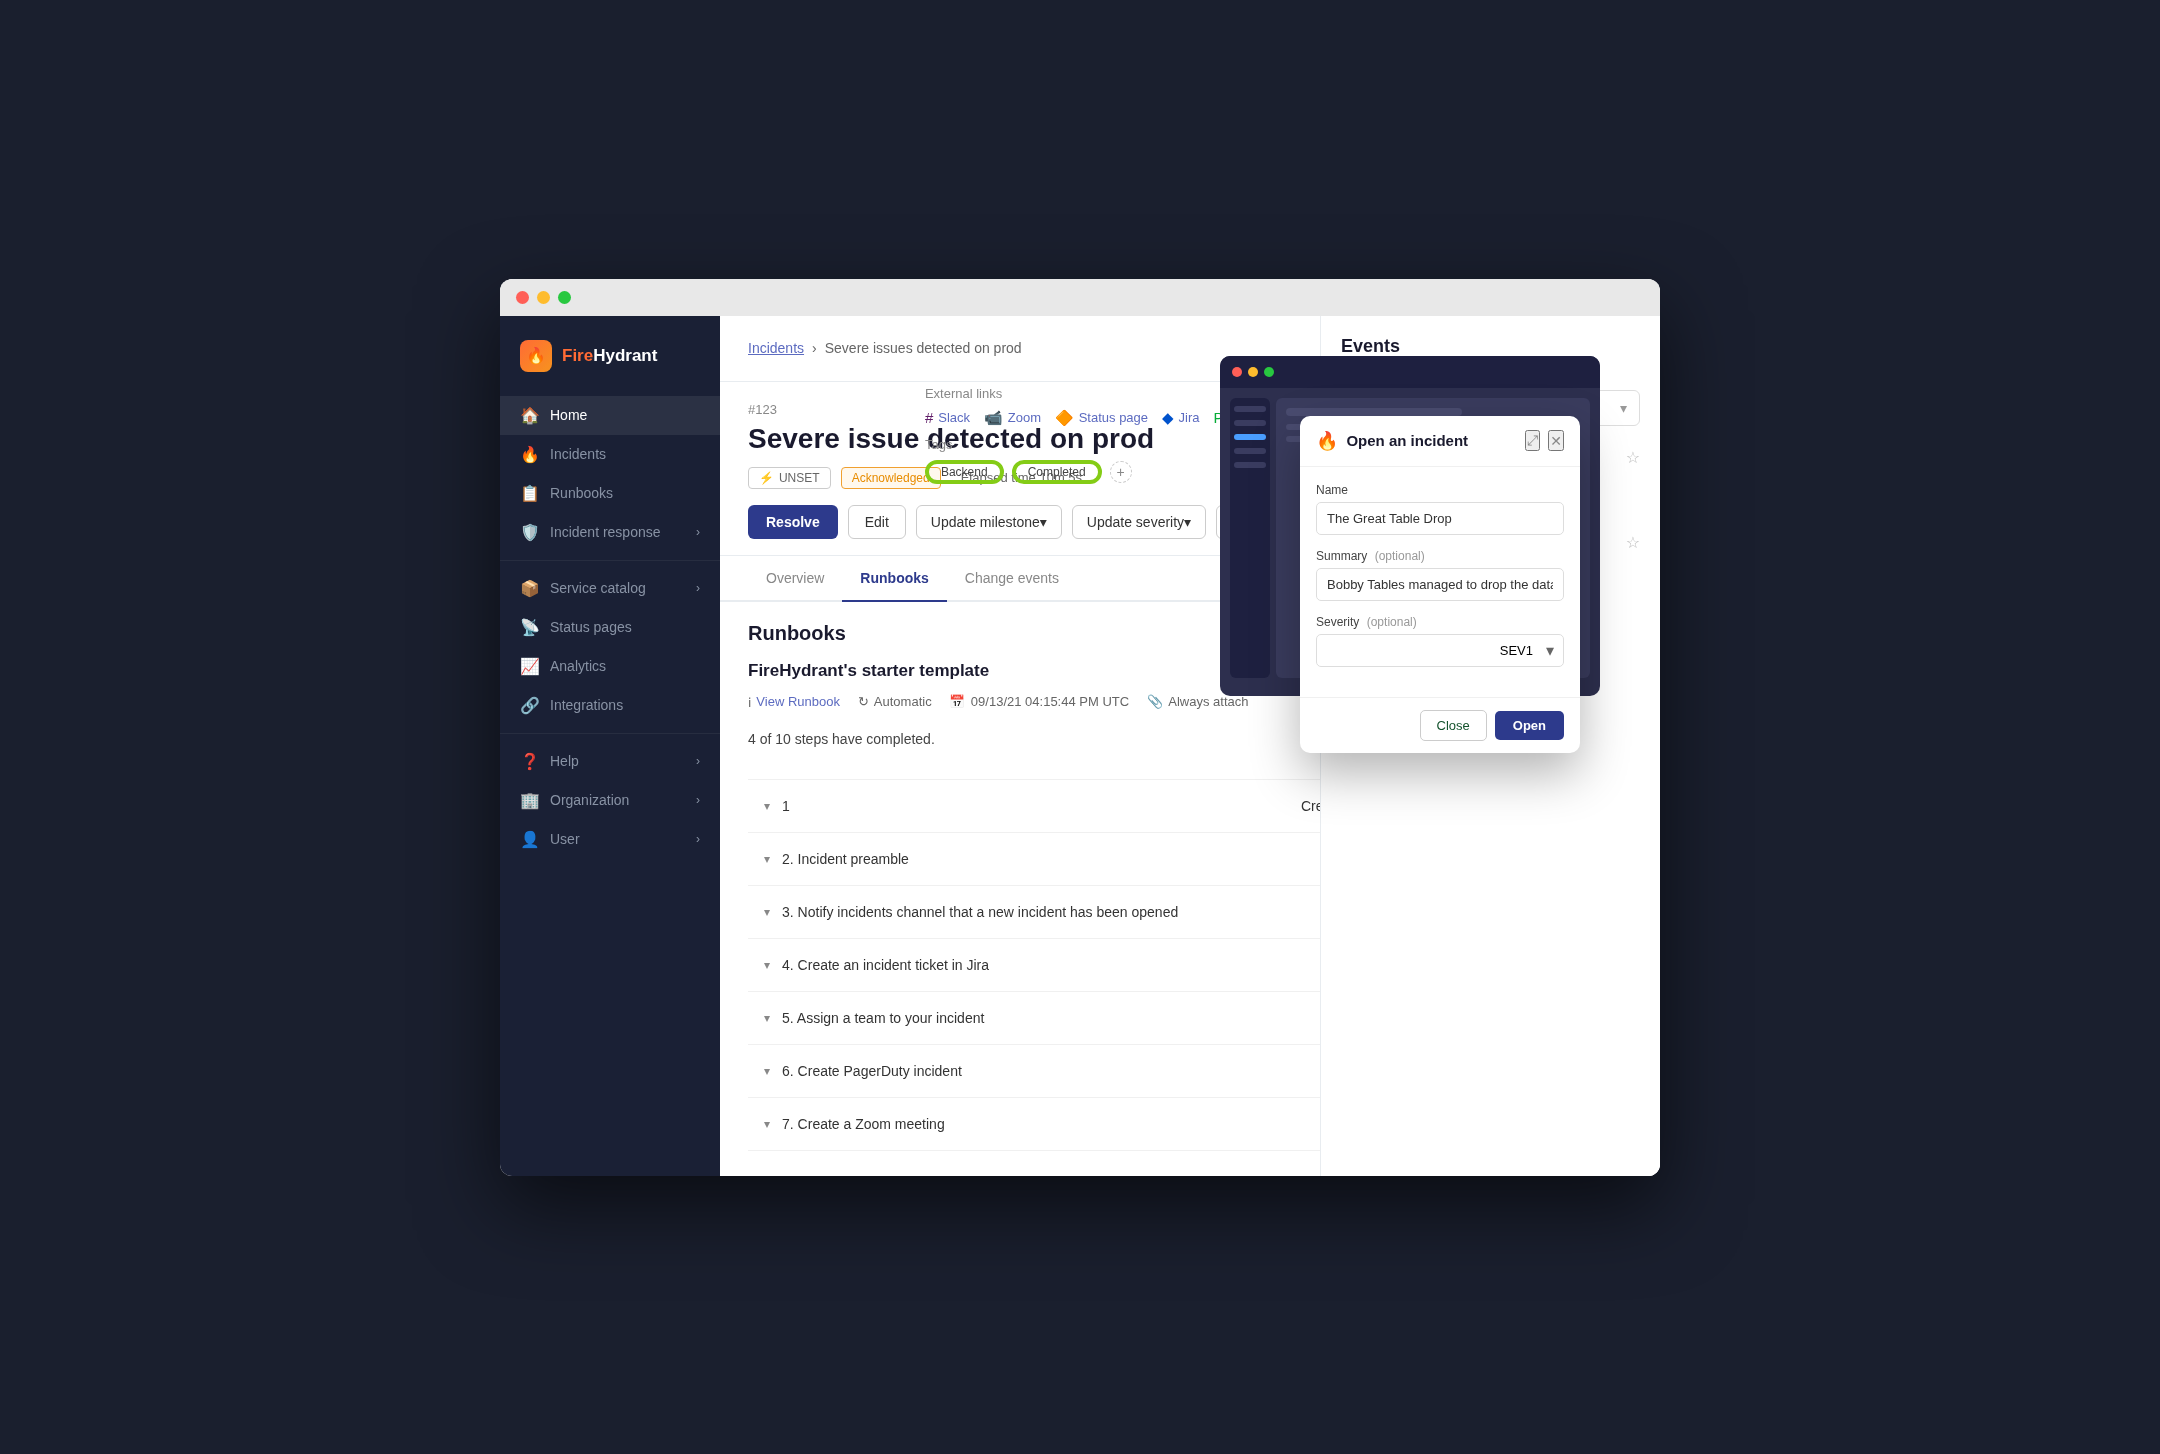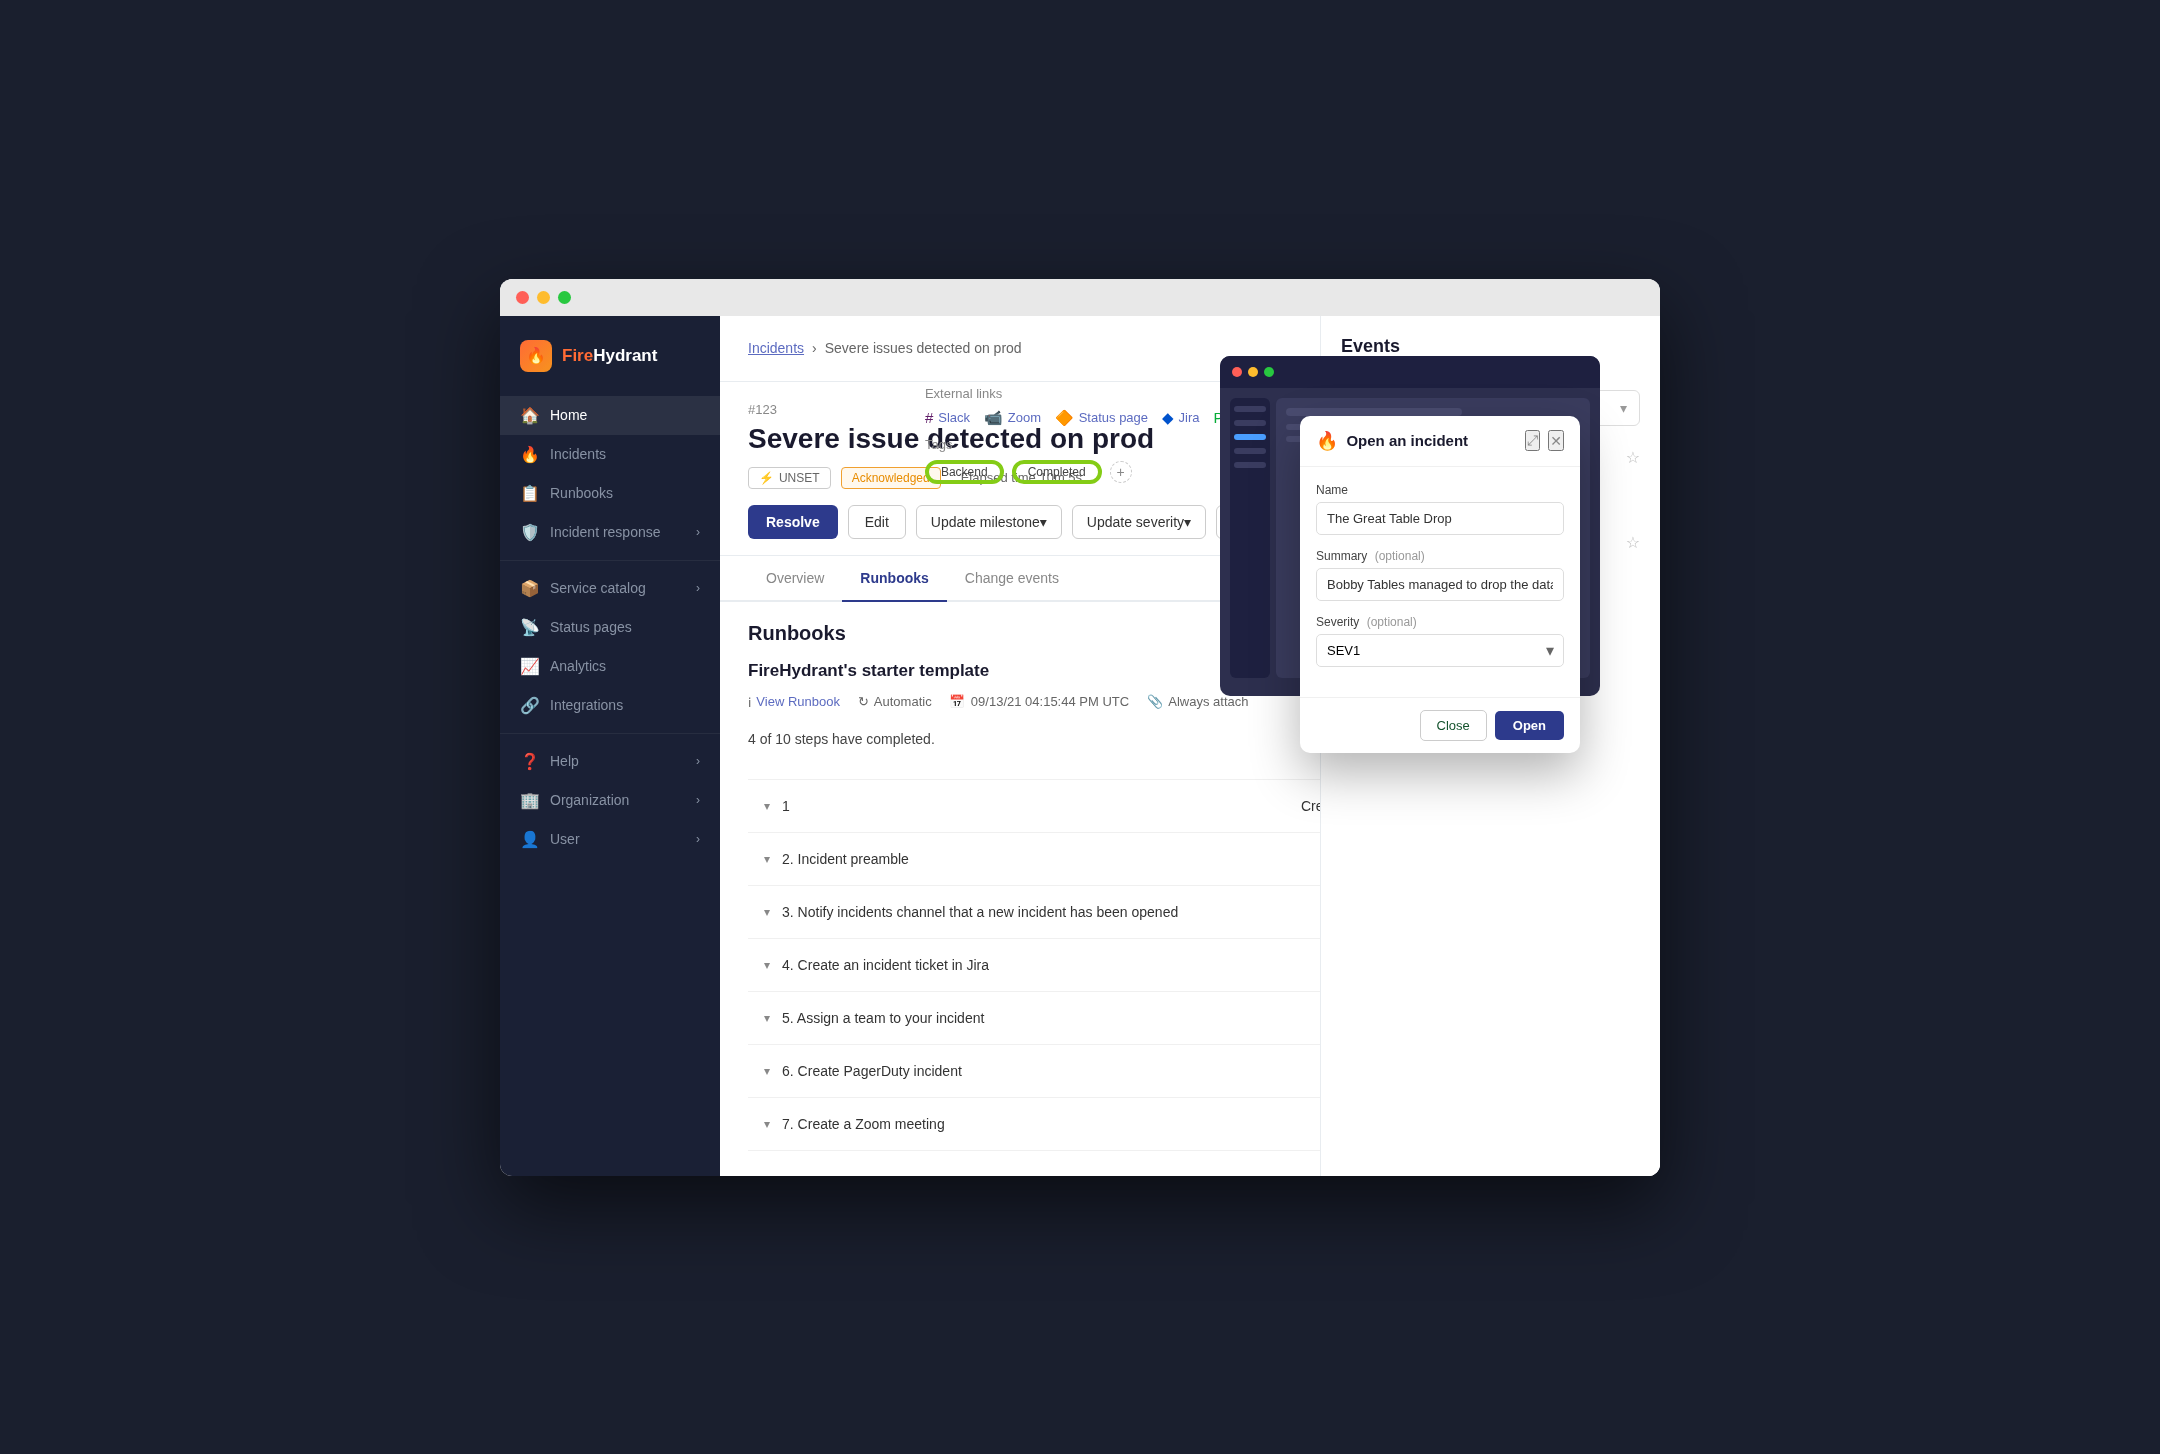--- a/index.html
+++ b/index.html
@@ -362,21 +362,21 @@
     .form-select-wrapper { position: relative; }
     .form-select-wrapper::after {
       content: '▾';
       position: absolute;
       right: 10px;
       top: 50%;
       transform: translateY(-50%);
       color: #666;
       pointer-events: none;
     }
-    .form-select-wrapper select { appearance: none; -webkit-appearance: none; width: 100%; border: 1px solid #ddd; border-radius: 5px; padding: 8px 30px 8px 10px; font-size: 13px; background: #fff; }
+    .form-select-wrapper select { appearance: none; -webkit-appearance: none; width: 100%; border: 1px solid #ddd; border-radius: 5px; padding: 8px 30px 8px 10px; font-size: 13px; background: #fff; text-align: right; }
     .modal-footer {
       display: flex;
       align-items: center;
       justify-content: flex-end;
       gap: 8px;
       padding: 12px 16px;
       border-top: 1px solid #f0f0f0;
     }
     .btn-close-modal { border: 1px solid #ccc; background: #fff; color: #14532d; border-radius: 5px; padding: 7px 16px; font-size: 13px; cursor: pointer; }
     .btn-open-modal { background: #2d3a8c; color: #fff; border: none; border-radius: 5px; padding: 7px 18px; font-size: 13px; font-weight: 600; cursor: pointer; }

